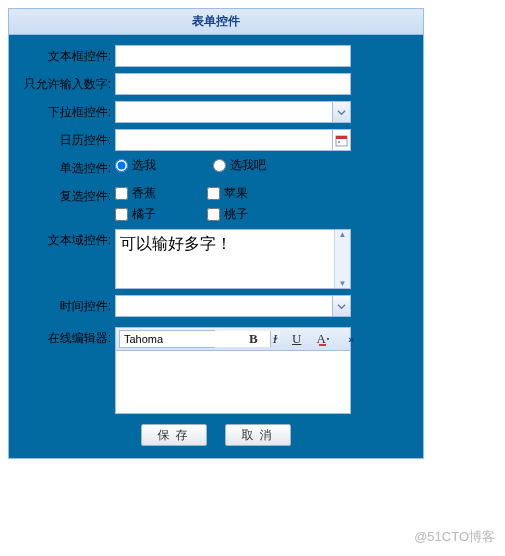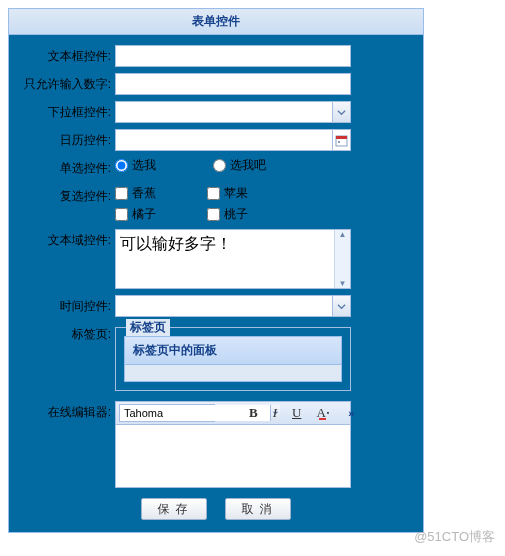--- a/index.html
+++ b/index.html
@@ -155,32 +155,20 @@
           <input style="">
           <div class="combo-trigger">
             <svg viewBox="0 0 10 10">
                 <path d="M1 3 L5 7 L9 3" fill="none" stroke="#5a7bab" stroke-width="1.4"></path>
               </svg>
           </div>
         </div>
       </div>
     </div>
 
-    <div class="row">
-      <div class="row-label">标签页:</div>
-      <div class="row-field">
-        <div class="fieldset">
-          <span class="fieldset-legend">标签页</span>
-          <div class="inner-panel">
-            <div class="inner-panel-head">标签页中的面板</div>
-            <div class="inner-panel-body"></div>
-          </div>
-        </div>
-      </div>
-    </div>
 
     <div class="row" style="margin-top:10px;">
       <div class="row-label">在线编辑器:</div>
       <div class="row-field">
         <div class="editor">
           <div class="editor-tb">
             <div class="font-combo">
               <input value="Tahoma" style="">
               <div class="combo-trigger" style="width:14px;">
                 <svg viewBox="0 0 10 10">

